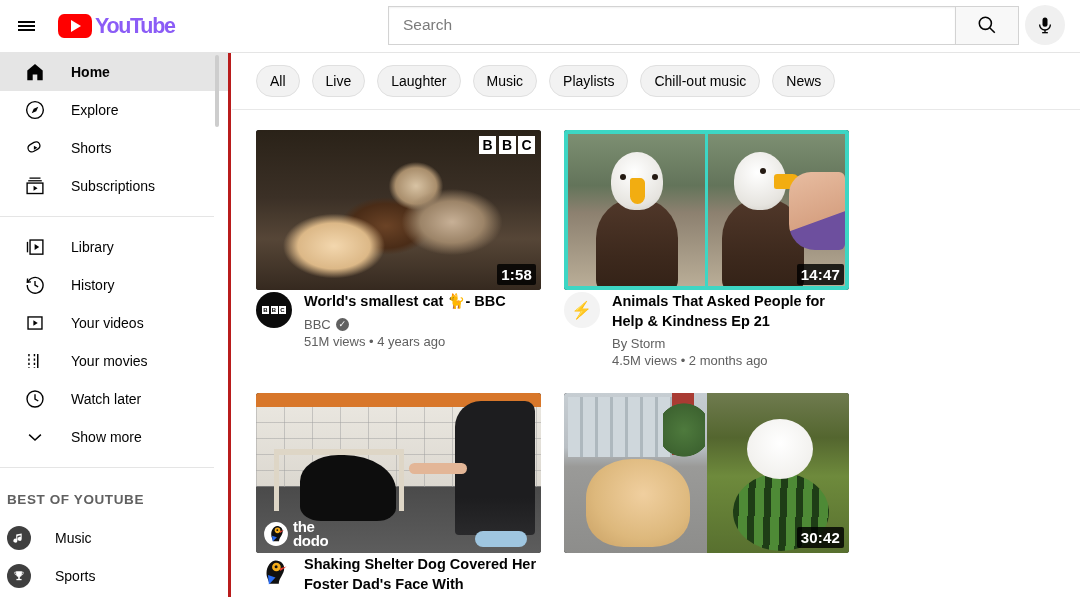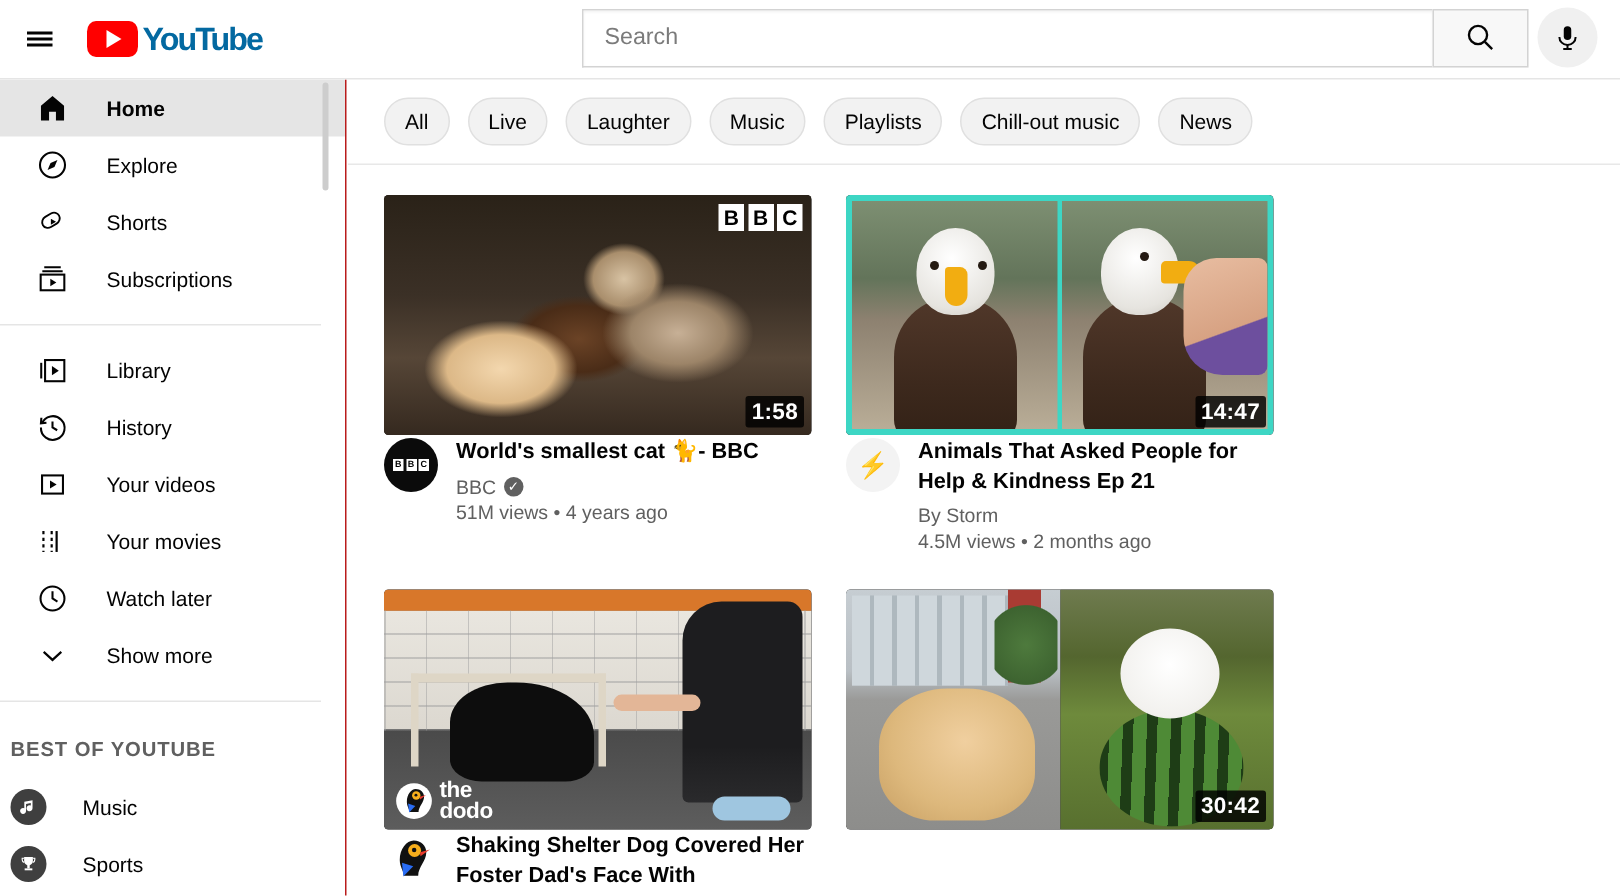--- a/index.html
+++ b/index.html
@@ -42,21 +42,21 @@
   }
   #logo .play-tri {
     width: 0; height: 0;
     border-left: 10px solid #ffffff;
     border-top: 6px solid transparent;
     border-bottom: 6px solid transparent;
     margin-left: 2px;
   }
   #logo .wordmark {
     font-size: 21.5px; font-weight: bold; letter-spacing: -1.3px;
-    margin-left: 3px; color: #0369a1;
+    margin-left: 3px; color: #8b5cf6;
   }
 
   #search-wrap {
     position: absolute; left: 388px; top: 5px;
     display: flex; align-items: center;
   }
   #search-box {
     width: 567px; height: 39px;
     border: 1px solid #d3d3d3;
     border-right: none;
@@ -83,21 +83,21 @@
     border-radius: 50%; background: #f0f0f0;
     display: flex; align-items: center; justify-content: center;
     cursor: pointer;
   }
 
   
   #sidebar {
     position: absolute; top: 53px; left: 0;
     width: 231px; height: 544px;
     background: #ffffff;
-    border-right: 1px solid #b91c1c;
+    border-right: 3px solid #b91c1c;
     overflow: hidden;
   }
   #sidebar-scrollbar {
     position: absolute; top: 2px; left: 215px;
     width: 4px; height: 72px;
     background: #cdcdcd; border-radius: 2px;
     z-index: 5;
   }
   .side-item {
     height: 38px; display: flex; align-items: center;

